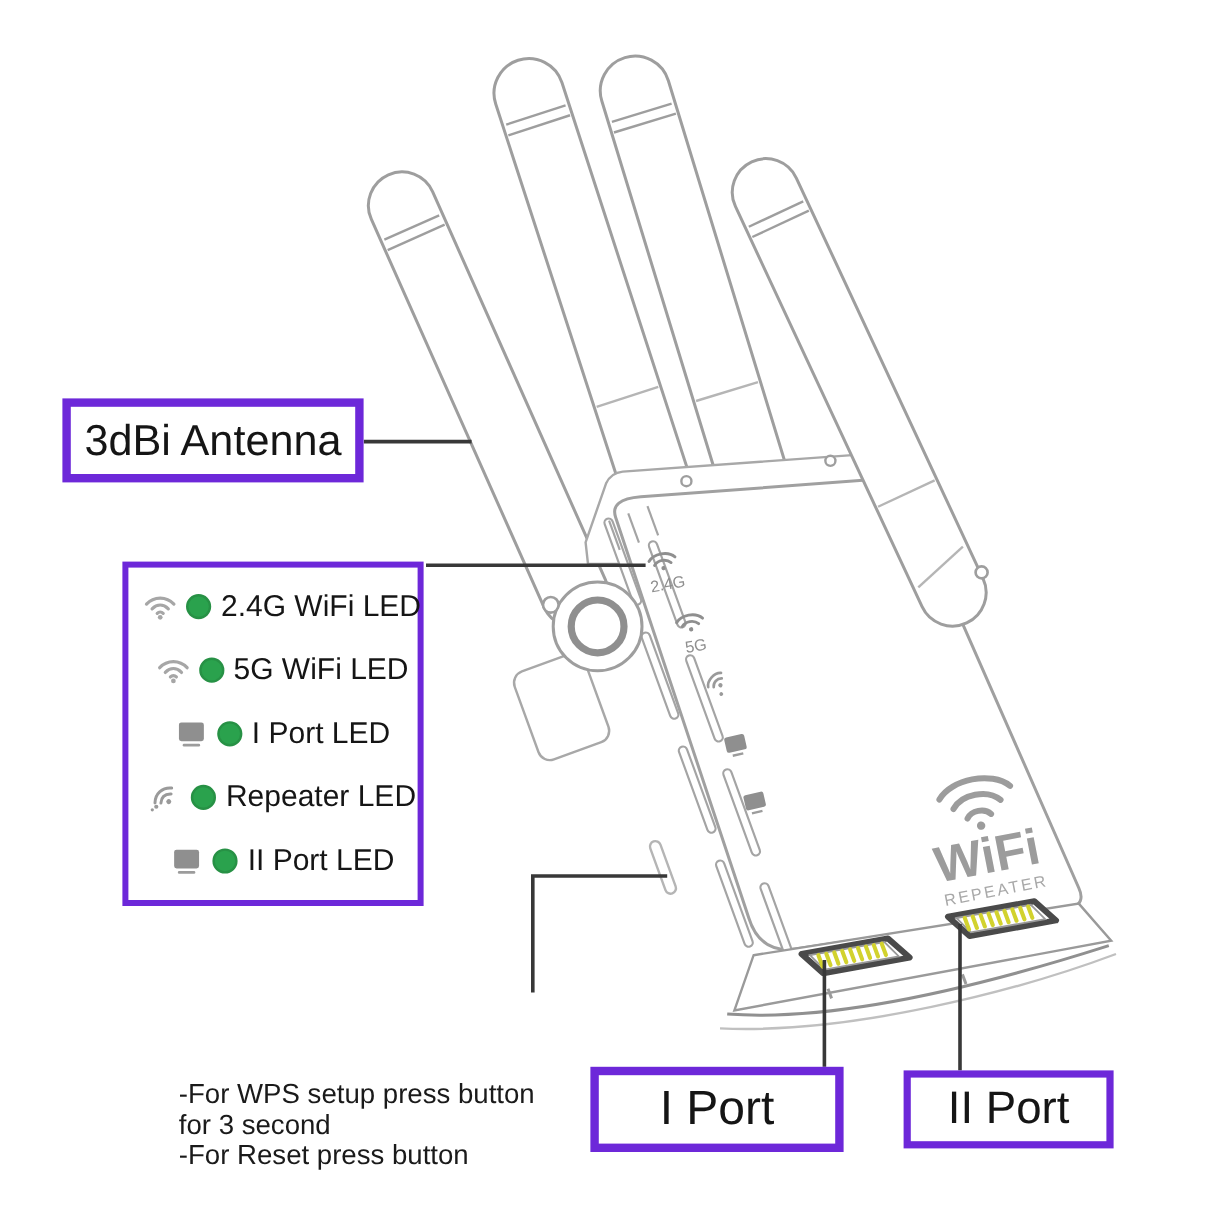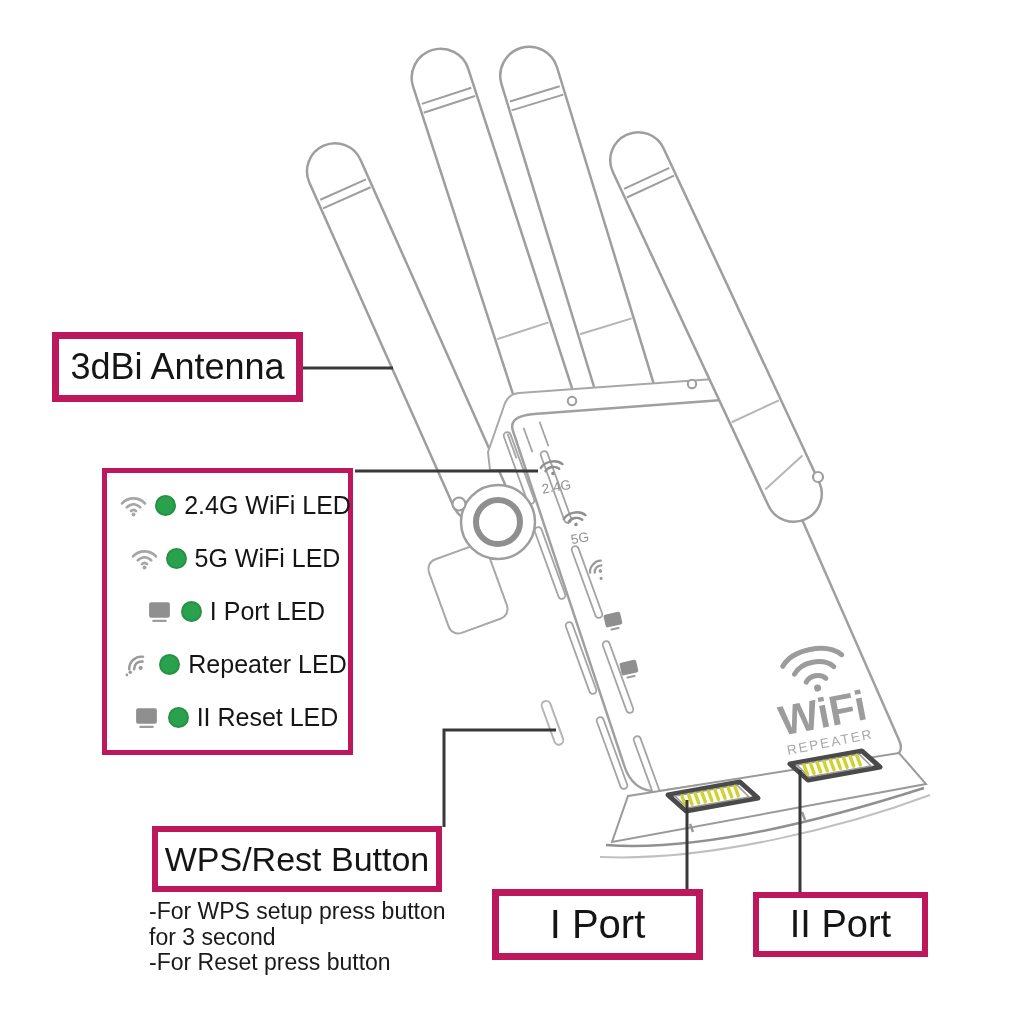--- a/index.html
+++ b/index.html
@@ -1,19 +1,19 @@
 <!DOCTYPE html>
 <html><head>
 <meta charset="utf-8">
 <style>
   html,body{margin:0;padding:0;background:#ffffff;}
   .canvas{position:relative;width:1024px;height:1024px;background:#fff;overflow:hidden;
           font-family:"Liberation Sans","DejaVu Sans",sans-serif;}
   .canvas svg.scene{position:absolute;left:0;top:0;}
-  .label-box{position:absolute;box-sizing:border-box;background:#ffffff;border:6px solid #be185d;
+  .label-box{position:absolute;box-sizing:border-box;background:#ffffff;border:6px solid #6d28d9;
              display:flex;align-items:center;justify-content:center;color:#151515;}
   #antenna-label{left:52px;top:332px;width:251px;height:70px;border-width:7px;font-size:36px;}
   #wps-label{left:152px;top:826px;width:290px;height:66px;font-size:34px;}
   #port1-label{left:492px;top:889px;width:211px;height:71px;border-width:7px;font-size:40px;}
   #port2-label{left:753px;top:892px;width:175px;height:65px;font-size:38px;}
   #led-legend{left:102px;top:468px;width:251px;height:287px;border-width:5px;
               display:flex;flex-direction:column;justify-content:center;padding:6px 0;}
   .legend-row{display:flex;align-items:center;gap:8px;padding-left:16px;height:20%;}
   .licon{width:27px;height:25px;flex:0 0 auto;}
   .led-dot{width:21px;height:21px;border-radius:50%;background:#2aa24d;border:2px solid #279145;
@@ -204,27 +204,24 @@
         </svg>
       <span class="led-dot"></span>
       <span class="legend-label">Repeater LED</span>
     </div>
     <div class="legend-row">
       <svg class="licon" viewBox="0 0 26 24">
           <rect x="3" y="3" width="20" height="15" rx="2" fill="#8f8f8f"></rect>
           <rect x="6" y="20" width="14" height="2.2" rx="1" fill="#9c9c9c"></rect>
         </svg>
       <span class="led-dot"></span>
-      <span class="legend-label">II Reset LED</span>
-    </div>
-  </div>
-
-  <div class="label-box" id="wps-label">
-    <span>WPS/Rest Button</span>
-  </div>
+      <span class="legend-label">II Port LED</span>
+    </div>
+  </div>
+
 
   <div id="wps-desc">
     <div>-For WPS setup press button</div>
     <div>for 3 second</div>
     <div>-For Reset press button</div>
   </div>
 
   <div class="label-box" id="port1-label">
     <span>I Port</span>
   </div>

